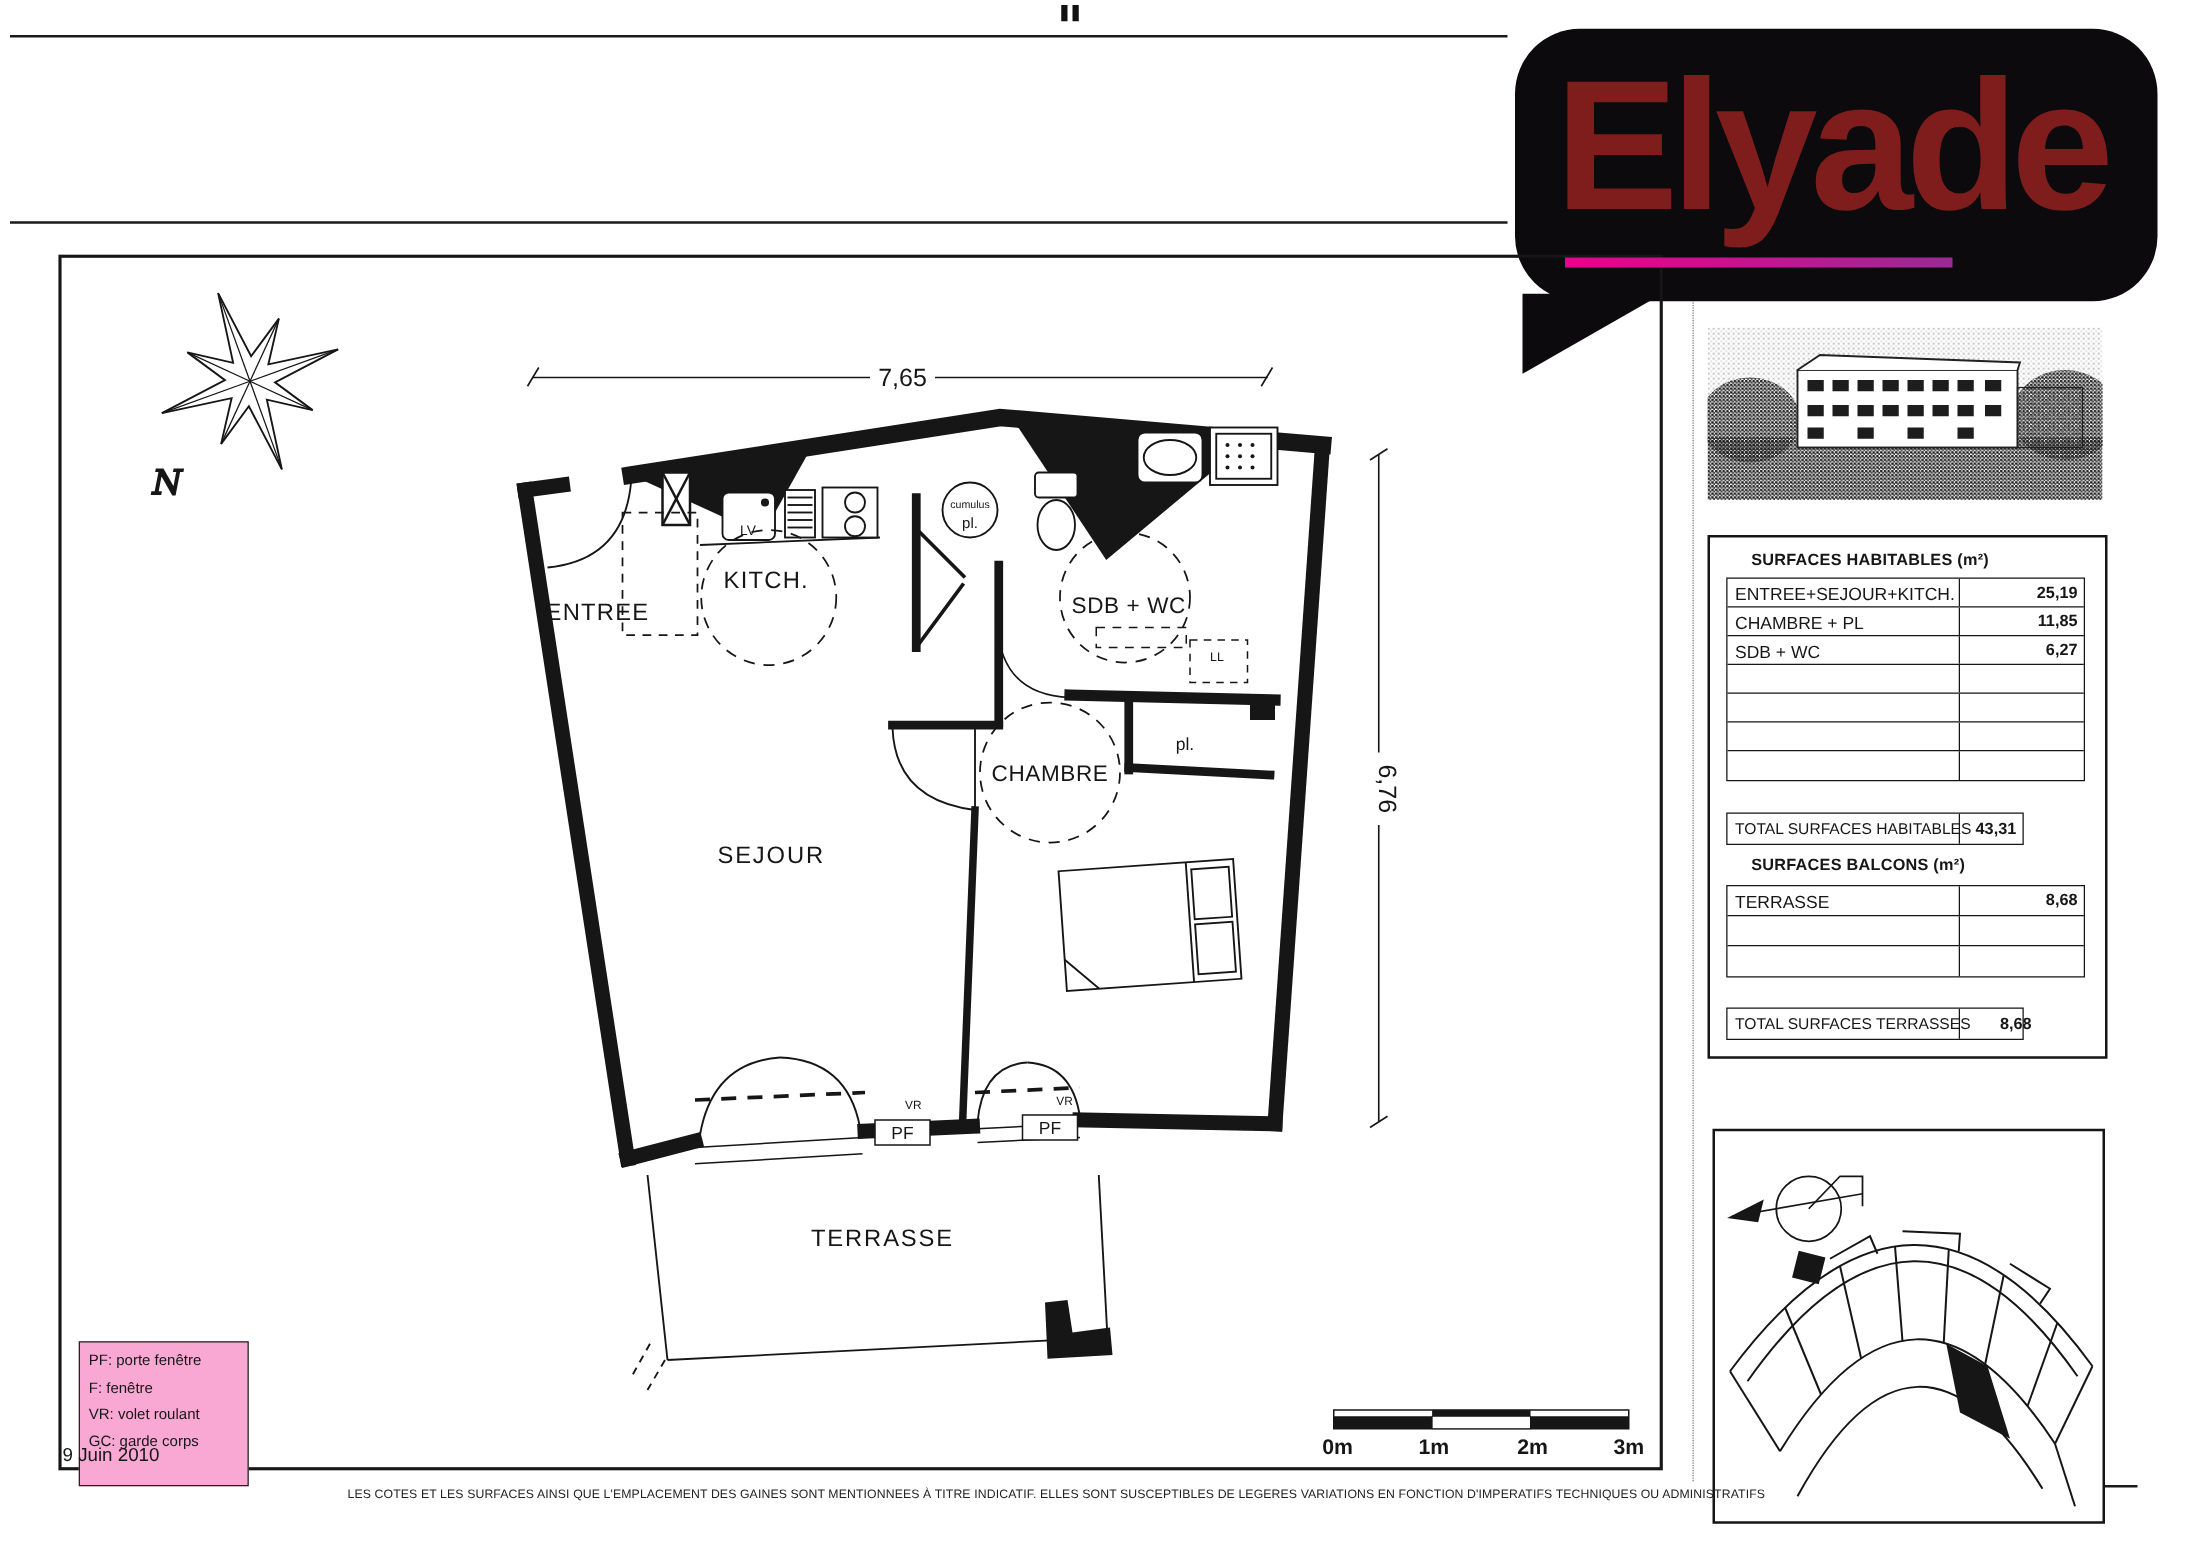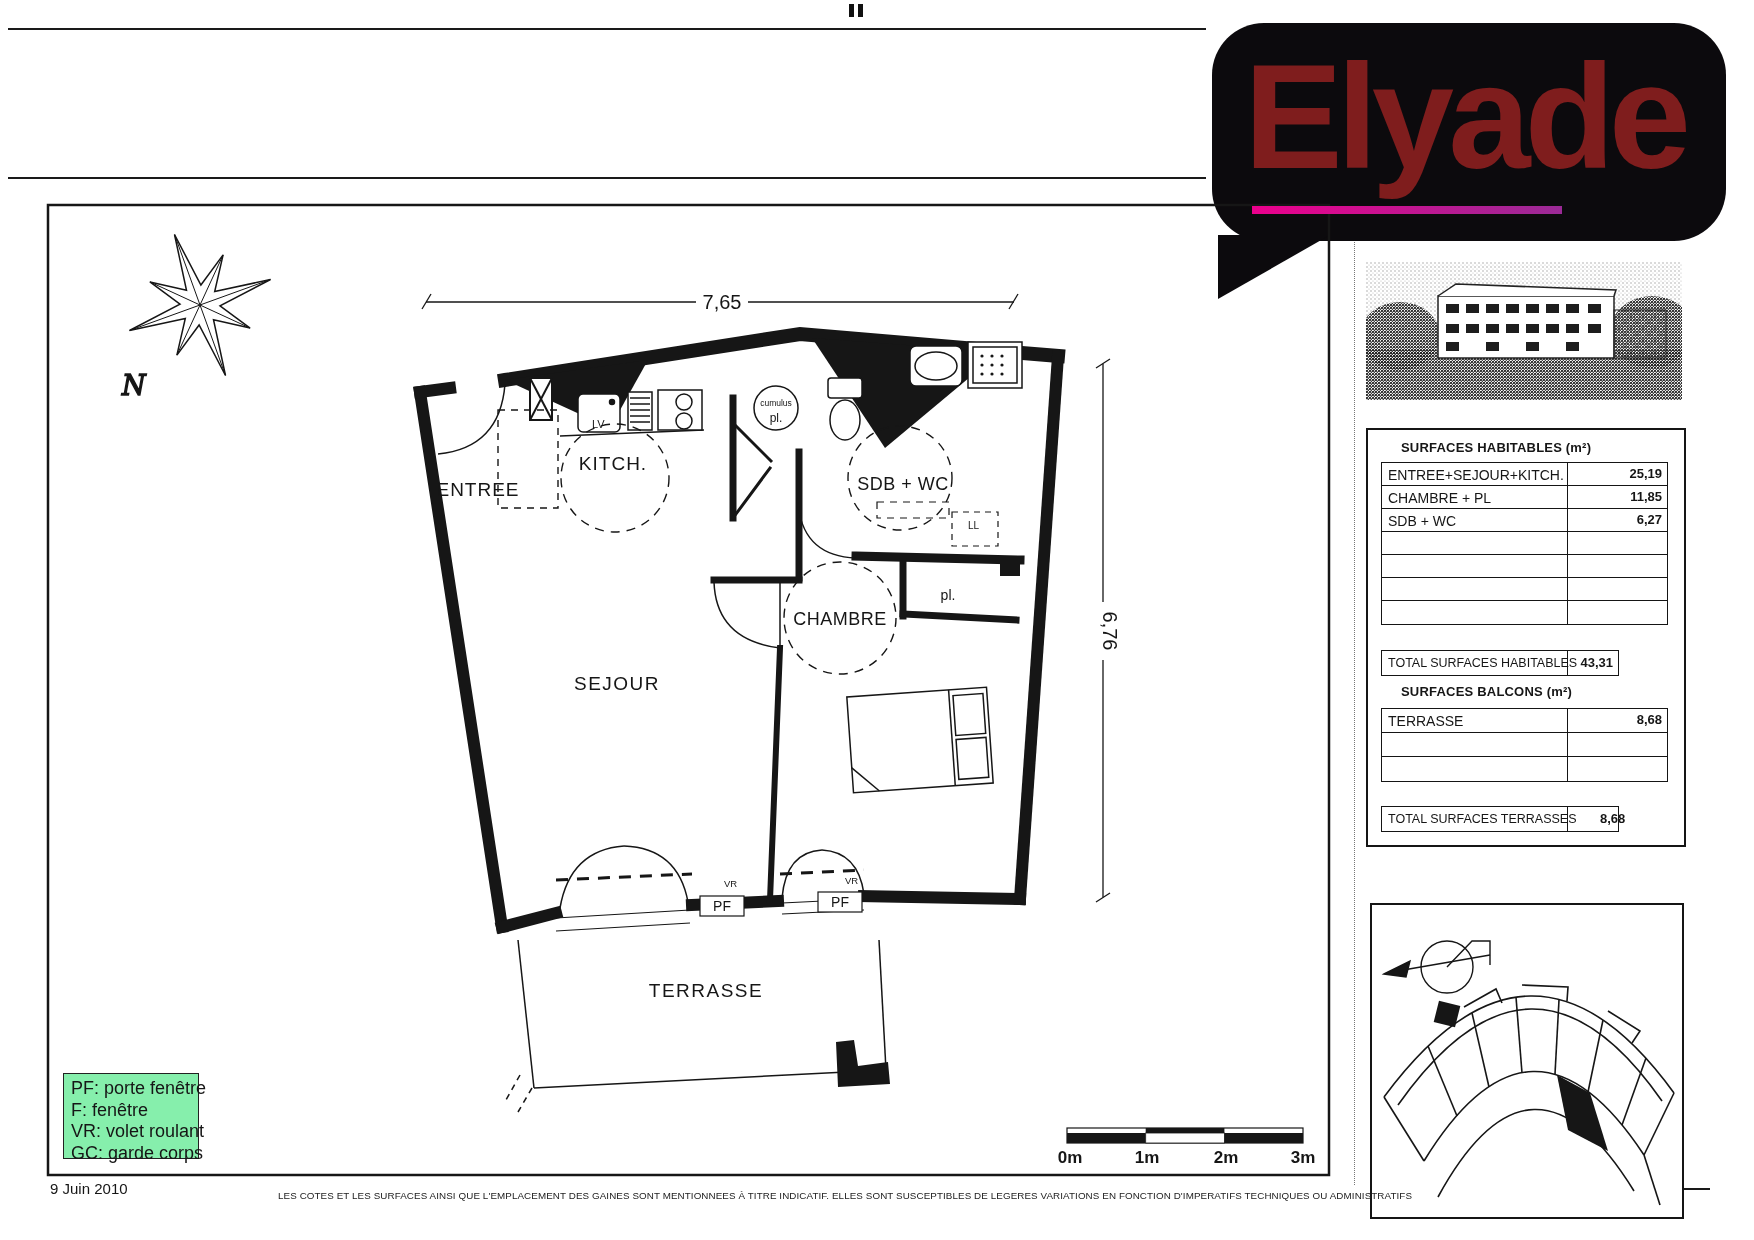--- a/index.html
+++ b/index.html
@@ -25,24 +25,24 @@
   .stbl .r{display:flex;height:23px;border-bottom:1.2px solid #151515;box-sizing:border-box;}
   .stbl .r:last-child{border-bottom:none;}
   .c1{width:186px;border-right:1.6px solid #151515;box-sizing:border-box;
       padding:4px 0 0 6px;font-size:14px;white-space:nowrap;}
   .c2{flex:1;text-align:right;padding:3px 5px 0 0;font-size:13px;font-weight:700;}
   .stotal{position:absolute;width:238px;height:26px;border:1.6px solid #151515;
           box-sizing:border-box;display:flex;background:#fff;}
   .stotal .c1{padding-top:5px;font-size:12.5px;}
   .stotal .c2{padding-top:4px;}
   
-  .legend{position:absolute;left:63px;top:1073px;width:136px;height:86px;
+  .legend{position:absolute;left:63px;top:1073px;width:136px;height:116px;
           border:1.6px solid #222;box-sizing:border-box;padding:4px 0 0 7px;
-          font-size:18px;line-height:21.5px;white-space:nowrap;background:#86efac;}
-  .date{position:absolute;left:50px;top:1180px;font-size:15px;}
+          font-size:12px;line-height:21.5px;white-space:nowrap;background:#f9a8d4;}
+  .date{position:absolute;left:50px;top:1156px;font-size:15px;}
   .disclaimer{position:absolute;left:258px;top:1190px;width:1090px;font-size:9.8px;
               letter-spacing:.1px;white-space:nowrap;color:#222;padding-left:20px;}
   .foldline{position:absolute;left:1354px;top:240px;height:945px;width:0;
             border-left:1.5px dotted #777;}
   .regmark{position:absolute;top:4px;width:5px;height:13px;background:#111;}
   svg text{fill:#161616;}
 </style>
 </head>
 <body>
 

